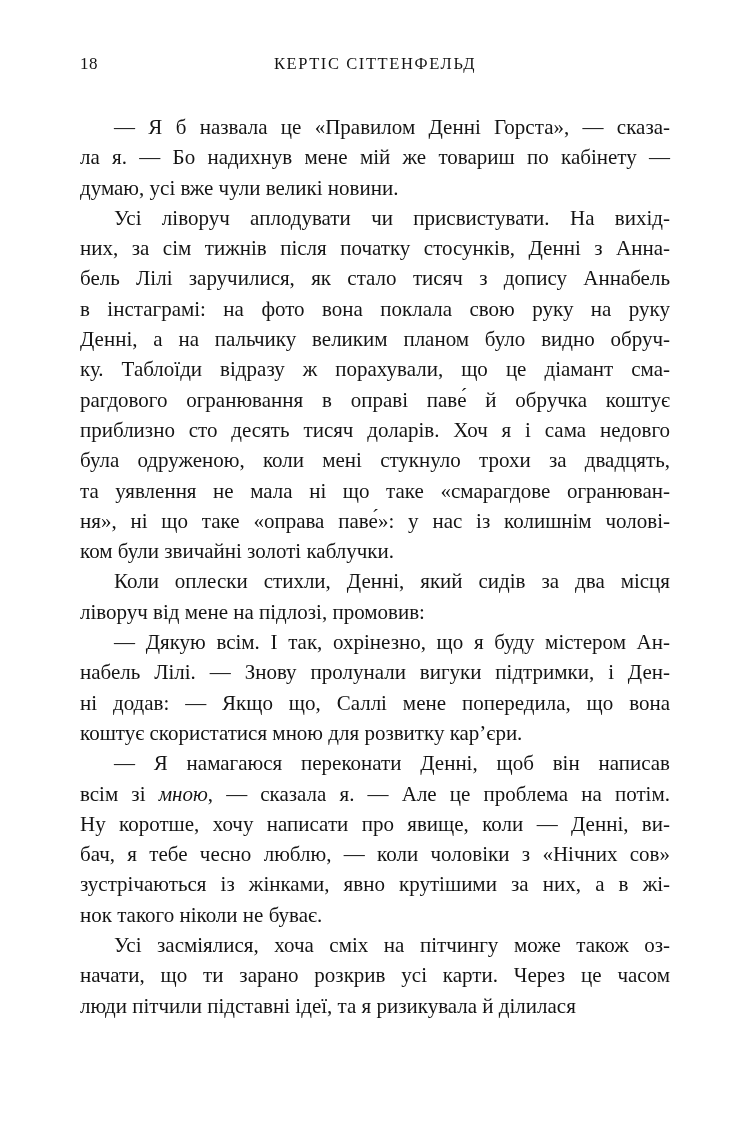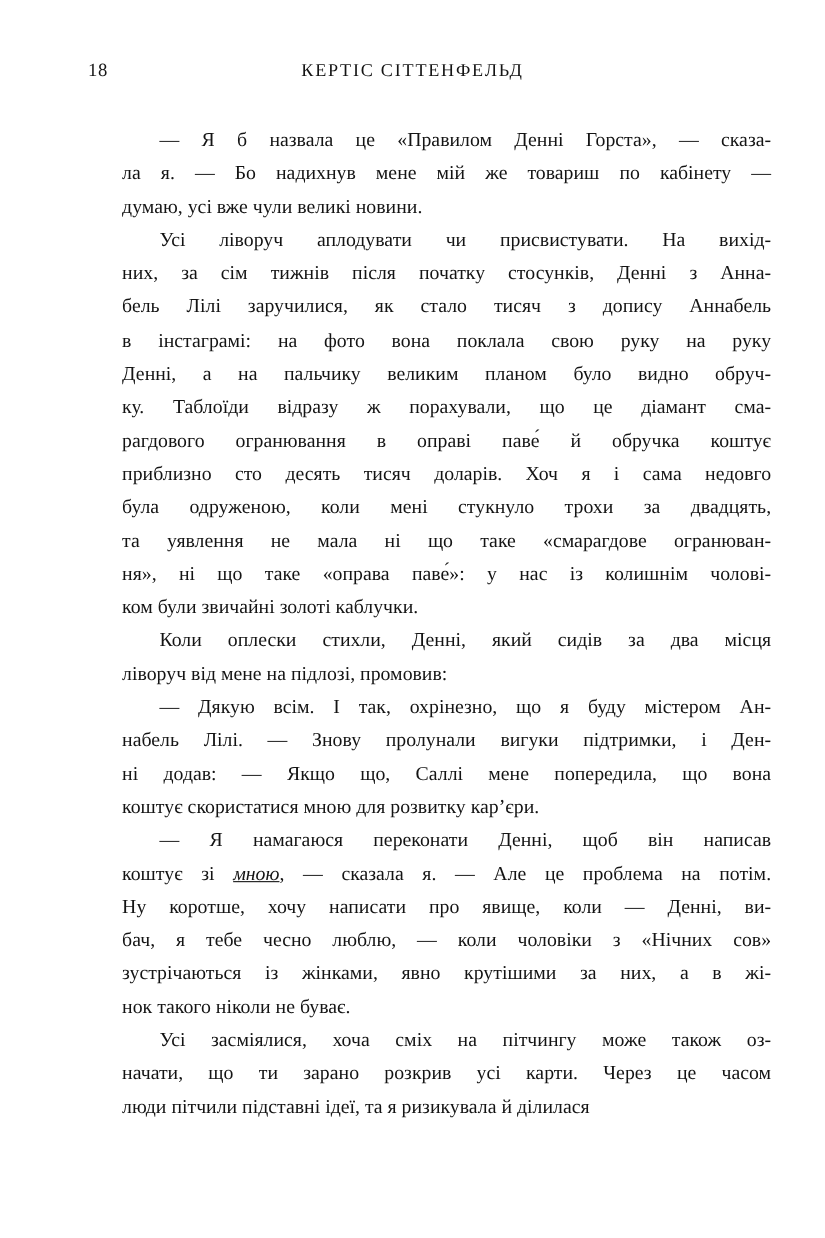--- a/index.html
+++ b/index.html
@@ -35,32 +35,31 @@
     text-align: center;
     font-size: 16.5px;
     letter-spacing: 1.6px;
     text-transform: uppercase;
   }
   .body-text {
     position: absolute;
     top: 112px;
     left: 80px;
     width: 590px;
-    font-size: 18px;
+    font-size: 21px;
     line-height: 30.3px;
-    margin-left: 31px;
   }
   .paragraph { margin: 0; }
   .line {
     text-align: justify;
     text-align-last: justify;
   }
   .line.first { text-indent: 34px; }
   .line.last  { text-align-last: left; }
-  .i { font-style: italic; text-decoration: underline; }
+  .i { font-style: italic; }
 </style>
 </head>
 <body>
 
 <div class="page">
   <div class="running-head">
     <span class="page-number">18</span>
     <span class="running-title">КЕРТІС СІТТЕНФЕЛЬД</span>
   </div>
   <div class="body-text">
@@ -88,21 +87,21 @@
         <div class="line last">ліворуч від мене на підлозі, промовив:</div>
       </div>
       <div class="paragraph">
         <div class="line first">— Дякую всім. І так, охрінезно, що я буду містером Ан-</div>
         <div class="line">набель Лілі. — Знову пролунали вигуки підтримки, і Ден-</div>
         <div class="line">ні додав: — Якщо що, Саллі мене попередила, що вона</div>
         <div class="line last">коштує скористатися мною для розвитку кар’єри.</div>
       </div>
       <div class="paragraph">
         <div class="line first">— Я намагаюся переконати Денні, щоб він написав</div>
-        <div class="line"><span>коштує зі </span><span class="i">мною</span><span>, — сказала я. — Але це проблема на потім.</span></div>
+        <div class="line"><span>всім зі </span><span class="i">мною</span><span>, — сказала я. — Але це проблема на потім.</span></div>
         <div class="line">Ну коротше, хочу написати про явище, коли — Денні, ви-</div>
         <div class="line">бач, я тебе чесно люблю, — коли чоловіки з «Нічних сов»</div>
         <div class="line">зустрічаються із жінками, явно крутішими за них, а в жі-</div>
         <div class="line last">нок такого ніколи не буває.</div>
       </div>
       <div class="paragraph">
         <div class="line first">Усі засміялися, хоча сміх на пітчингу може також оз-</div>
         <div class="line">начати, що ти зарано розкрив усі карти. Через це часом</div>
         <div class="line last">люди пітчили підставні ідеї, та я ризикувала й ділилася</div>
       </div>

